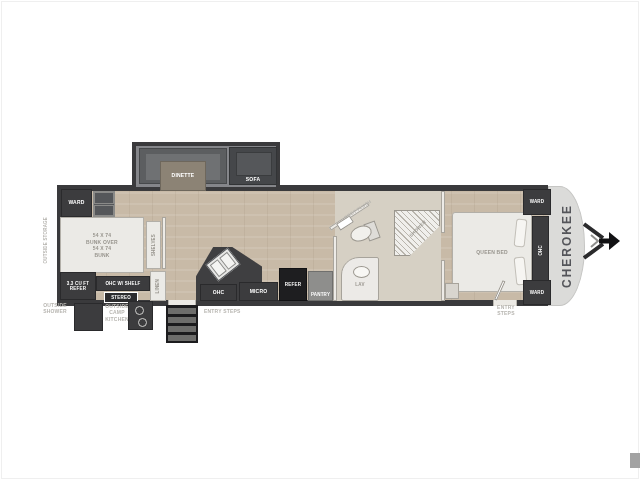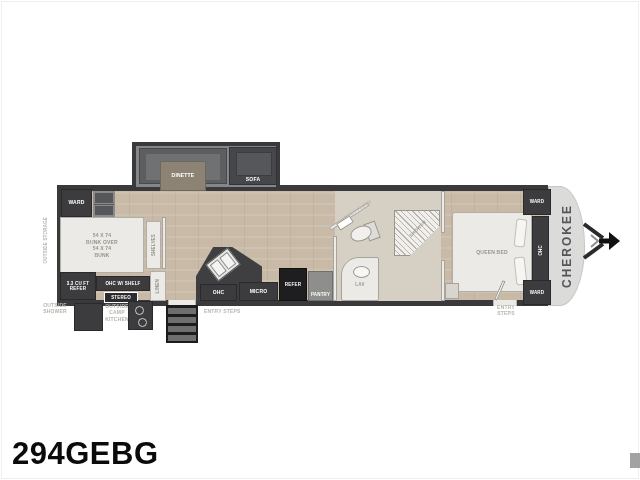--- a/index.html
+++ b/index.html
@@ -176,15 +176,14 @@
   </div>
   <div class="abs box-dark lbl-white" style="left:523px;top:189px;width:28px;height:26px;font-size:4.5px;">
     <span>WARD</span>
   </div>
   <div class="abs box-dark lbl-white" style="left:523px;top:280px;width:28px;height:25px;font-size:4.5px;">
     <span>WARD</span>
   </div>
   <div class="abs" style="left:445px;top:283px;width:14px;height:16px;background:#d8d5cf;border:1px solid #a7a39b;"></div>
   <div class="abs" style="left:494px;top:279px;width:3px;height:21px;background:#ffffff;border:1px solid #9a968e;transform:rotate(24deg);transform-origin:bottom center;"></div>
 
-  <div class="model">294GEBG</div>
   <div class="wmark"></div>
 </div>
 
 </body></html>

